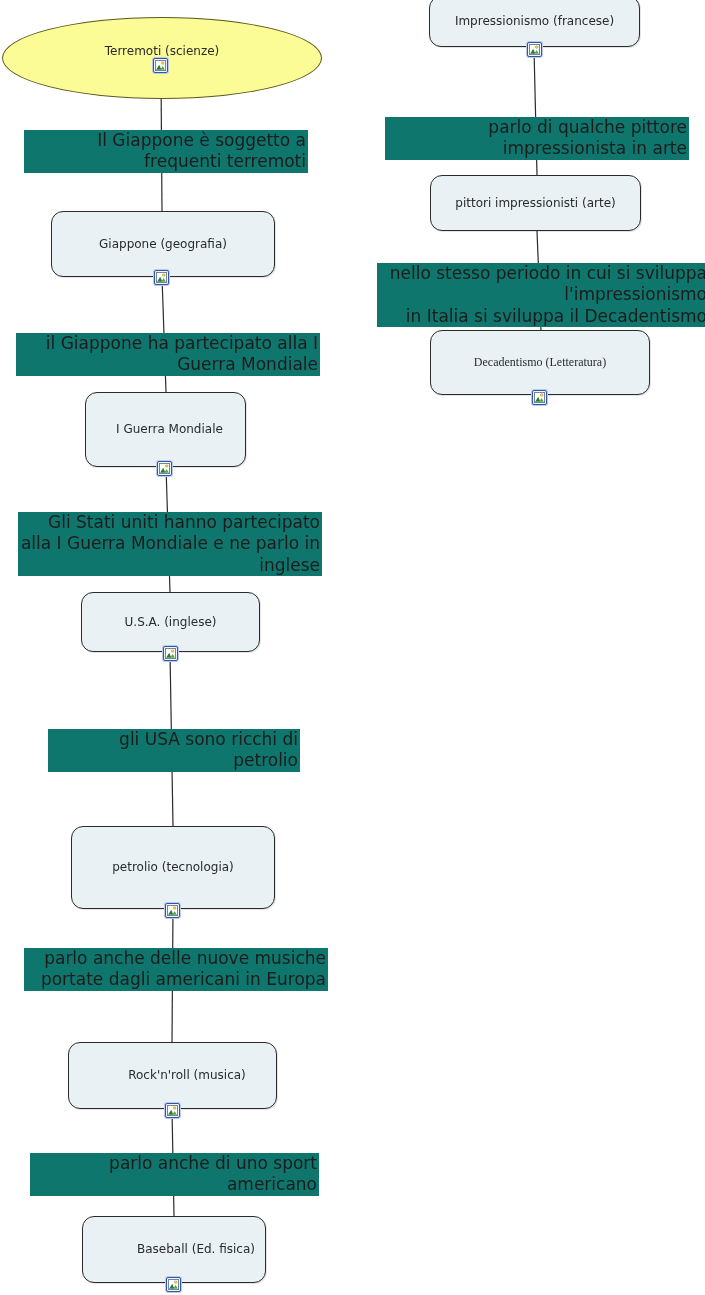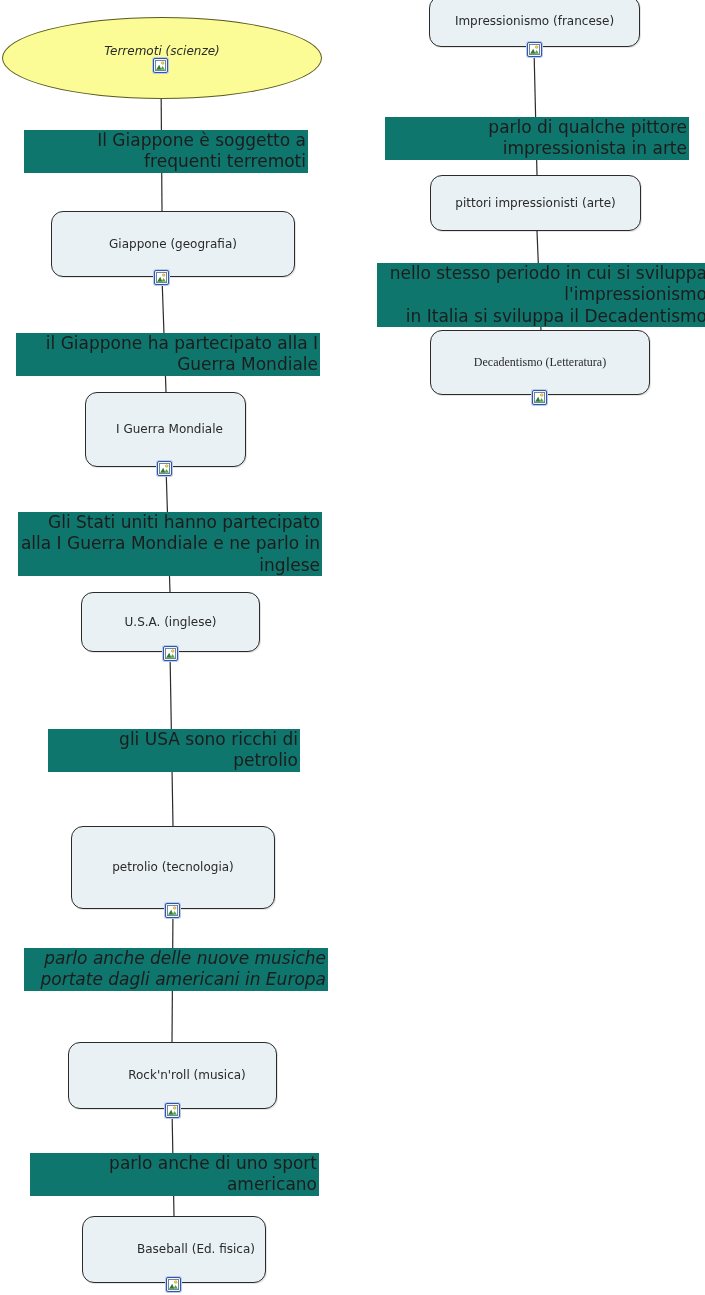--- a/index.html
+++ b/index.html
@@ -55,21 +55,20 @@
     color: #2a2a2a;
   }
   .node .label {
     display: block;
     padding: 0 10px;
     position: relative;
     z-index: 2;
   }
   .node.ellipse .label {
     margin-bottom: 14px;
-    font-style: italic;
   }
   
   .res-icon {
     position: absolute;
     width: 15px;
     height: 15px;
     z-index: 6;
     box-sizing: border-box;
     border: 1px solid #2f56a8;
     background: #f2f5fb;
@@ -111,21 +110,21 @@
         <span class="label">Terremoti (scienze)</span>
       </div>
       <div class="res-icon" style="left: 153px; top: 58px;">
         <svg viewBox="0 0 12 12">
           <rect x="0.5" y="0.5" width="11" height="11" fill="#ffffff" stroke="#6a7a94" stroke-width="1"></rect>
           <circle cx="8.4" cy="3.3" r="1.5" fill="#f2d24b" stroke="#9a8320" stroke-width="0.4"></circle>
           <polygon points="1.2,10.5 4.6,5.2 7.0,10.5" fill="#2f7a2f"></polygon>
           <polygon points="5.8,10.5 8.3,6.6 10.8,10.5" fill="#4ea64e"></polygon>
         </svg>
       </div>
-      <div class="node box" style="left: 51px; top: 211px; width: 244px; height: 66px;">
+      <div class="node box" style="left: 51px; top: 211px; width: 224px; height: 66px;">
         <span class="label">Giappone (geografia)</span>
       </div>
       <div class="res-icon" style="left: 154px; top: 270px;">
         <svg viewBox="0 0 12 12">
           <rect x="0.5" y="0.5" width="11" height="11" fill="#ffffff" stroke="#6a7a94" stroke-width="1"></rect>
           <circle cx="8.4" cy="3.3" r="1.5" fill="#f2d24b" stroke="#9a8320" stroke-width="0.4"></circle>
           <polygon points="1.2,10.5 4.6,5.2 7.0,10.5" fill="#2f7a2f"></polygon>
           <polygon points="5.8,10.5 8.3,6.6 10.8,10.5" fill="#4ea64e"></polygon>
         </svg>
       </div>
@@ -210,20 +209,20 @@
         </svg>
       </div>
     </div>
   <div id="labels-layer">
       <div class="link-label" style="left: 24px; top: 130px; width: 280px;">Il Giappone è soggetto a frequenti terremoti</div>
       <div class="link-label" style="left: 16px; top: 333px; width: 300px;">il Giappone ha partecipato alla I Guerra Mondiale</div>
       <div class="link-label" style="left: 18px; top: 512px; width: 300px;">Gli Stati uniti hanno partecipato
 alla I Guerra Mondiale e ne parlo in inglese</div>
       <div class="link-label" style="left: 48px; top: 729px; width: 248px;">gli USA sono ricchi di
 petrolio</div>
-      <div class="link-label" style="left: 24px; top: 948px; width: 300px; font-style: italic;">parlo anche delle nuove musiche
+      <div class="link-label" style="left: 24px; top: 948px; width: 300px;">parlo anche delle nuove musiche
 portate dagli americani in Europa</div>
       <div class="link-label" style="left: 30px; top: 1153px; width: 285px;">parlo anche di uno sport americano</div>
       <div class="link-label" style="left: 385px; top: 117px; width: 300px;">parlo di qualche pittore impressionista in arte</div>
       <div class="link-label" style="left: 377px; top: 263px; width: 328px;">nello stesso periodo in cui si sviluppa l'impressionismo
 in Italia si sviluppa il Decadentismo</div>
     </div>
 </div>
 
 </body></html>

